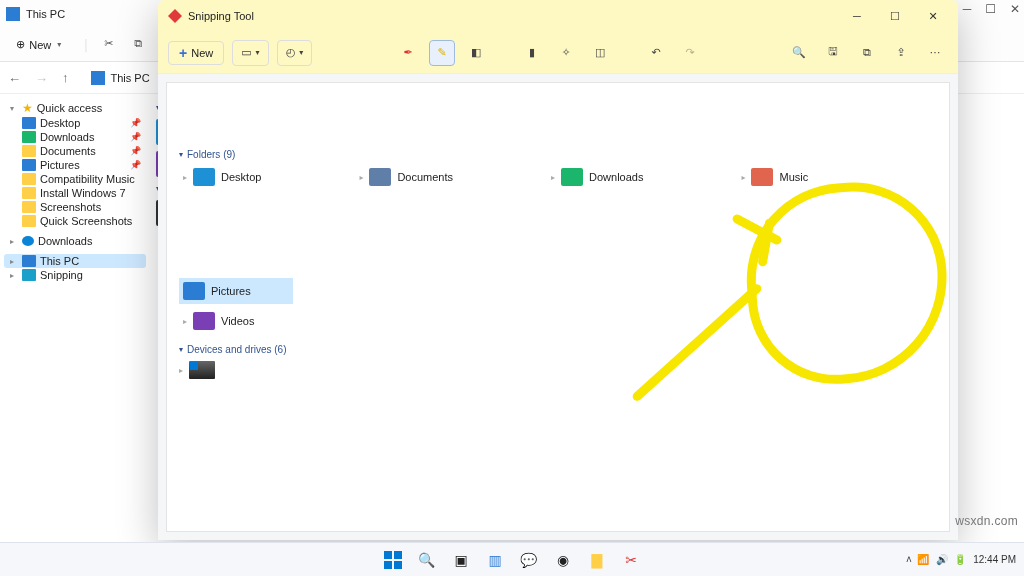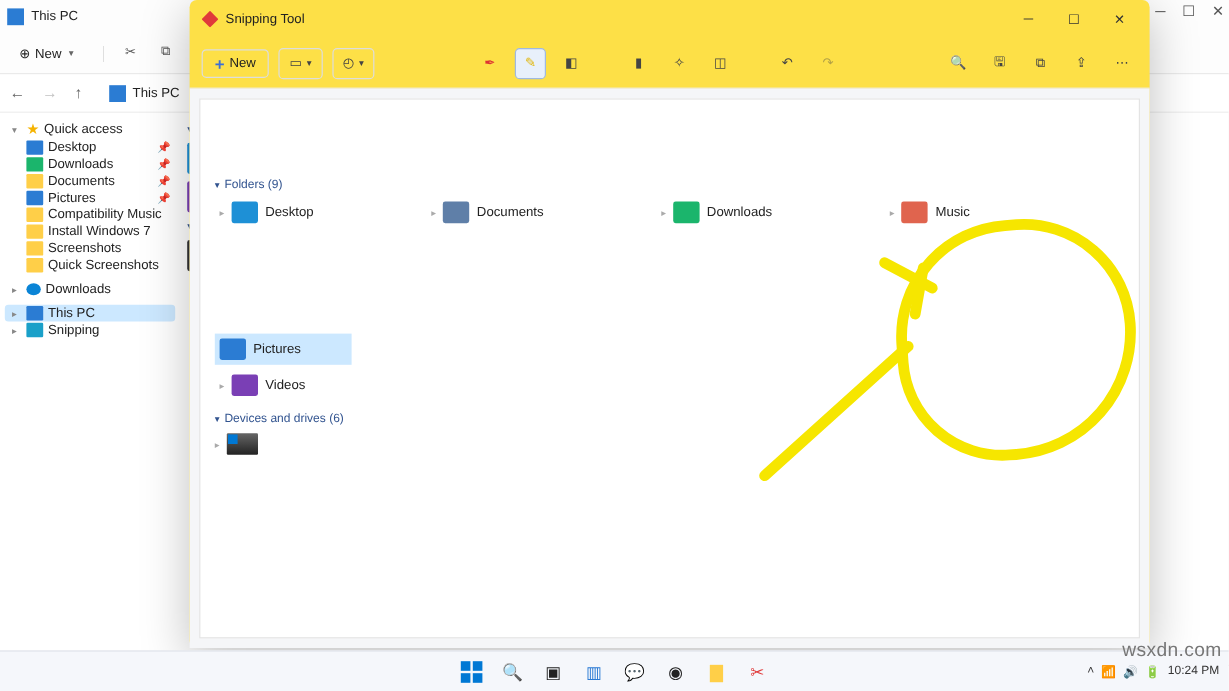--- a/index.html
+++ b/index.html
@@ -34,21 +34,21 @@
   .star { color:#f5b301; font-size:12px; }
 
   .content-peek { flex:1; padding:4px 6px; position:relative; }
   .peek-head { color:#31538f; font-size:10px; display:flex; align-items:center; gap:4px; margin:4px 0 6px 0;}
   .peek-row { display:flex; align-items:center; gap:6px; margin-bottom:6px;}
   .peek-big { width:30px; height:26px; border-radius:2px; }
 
   .statusbar { position:absolute; bottom:0; left:0; width:1024px; height:22px; background:#fff; border-top:1px solid #ddd; display:flex; align-items:center; padding:0 10px; gap:18px; color:#555; font-size:11px;}
 
   
-  .snip { position:absolute; left:158px; top:0; width:800px; height:540px; background:#fde047; box-shadow:0 10px 40px rgba(0,0,0,.25); border-radius:6px; display:flex; flex-direction:column; }
+  .snip { position:absolute; left:158px; top:0; width:800px; height:540px; background:#fef9c3; box-shadow:0 10px 40px rgba(0,0,0,.25); border-radius:6px; display:flex; flex-direction:column; }
   .snip-title { height:32px; display:flex; align-items:center; padding:0 10px; }
   .snip-title .logo { width:14px; height:14px; margin-right:6px; position:relative;}
   .snip-title .logo::before{content:"";position:absolute;inset:0;background:#e03a3a;clip-path:polygon(50% 0,100% 50%,50% 100%,0 50%);}  
   .snip-win { margin-left:auto; display:flex; gap:8px;}
   .snip-win div{ width:30px; height:22px; display:flex; align-items:center; justify-content:center; color:#333; border-radius:3px;}
   .snip-tool { height:42px; border-bottom:1px solid #eee; display:flex; align-items:center; padding:0 10px; gap:8px; }
   .grp { display:flex; align-items:center; gap:8px; }
   .spacer { flex:1; }
   .tbtn { width:26px; height:26px; display:flex; align-items:center; justify-content:center; border-radius:4px; color:#444;}
   .tbtn.bord { border:1px solid #9fb9e0; background:#e8f0fb;}
@@ -81,21 +81,21 @@
 
   
   .taskbar { position:absolute; left:0; bottom:0; width:1024px; height:34px; background:#f5f7fb; border-top:1px solid #dfe3ea; display:flex; align-items:center; }
   .tb-center { position:absolute; left:50%; transform:translateX(-50%); display:flex; gap:12px; align-items:center;}
   .tb-ico { width:22px; height:22px; border-radius:3px; display:flex; align-items:center; justify-content:center; font-size:14px;}
   .winlogo { width:18px; height:18px; display:grid; grid-template-columns:1fr 1fr; grid-template-rows:1fr 1fr; gap:2px;}
   .winlogo div{ background:#0078d4;}
   .tb-right { margin-left:auto; display:flex; align-items:center; gap:6px; padding-right:8px; color:#333; font-size:10px;}
   .clock { text-align:right; line-height:11px; }
 
-  .watermark{ position:absolute; right:6px; bottom:24px; font-size:16px; color:#777; letter-spacing:.3px;}
+  .watermark{ position:absolute; right:6px; bottom:48px; font-size:12px; color:#777; letter-spacing:.3px;}
 </style>
 </head>
 <body>
 
 <div class="bg-explorer">
   <div class="bg-titlebar">
     <span class="ico"></span>
     <span>This PC</span>
     <div class="bg-winbtns">
       <span>─</span>
@@ -332,17 +332,17 @@
     <div class="tb-ico" style="color:#5865f2">💬</div>
     <div class="tb-ico">◉</div>
     <div class="tb-ico" style="color:#ffcf48">▇</div>
     <div class="tb-ico" style="color:#e03a3a">✂</div>
   </div>
   <div class="tb-right">
     <span>˄</span>
     <span>📶</span>
     <span>🔊</span>
     <span>🔋</span>
-    <div class="clock"><span>10:24 PM</span></div>
+    <div class="clock"><span>12:44 PM</span></div>
   </div>
 </div>
 
 <div class="watermark">wsxdn.com</div>
 
 </body></html>

